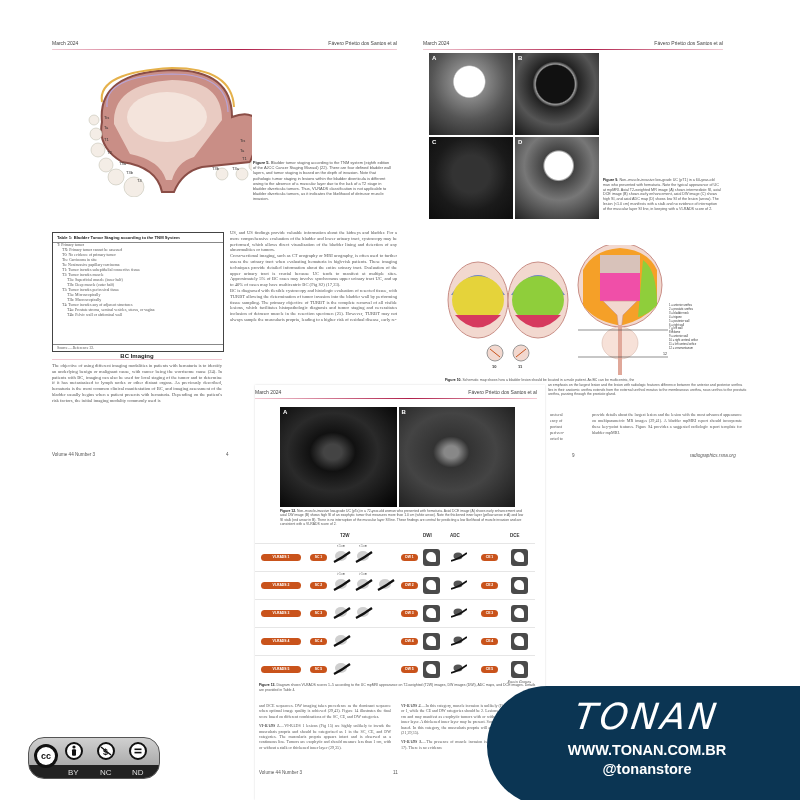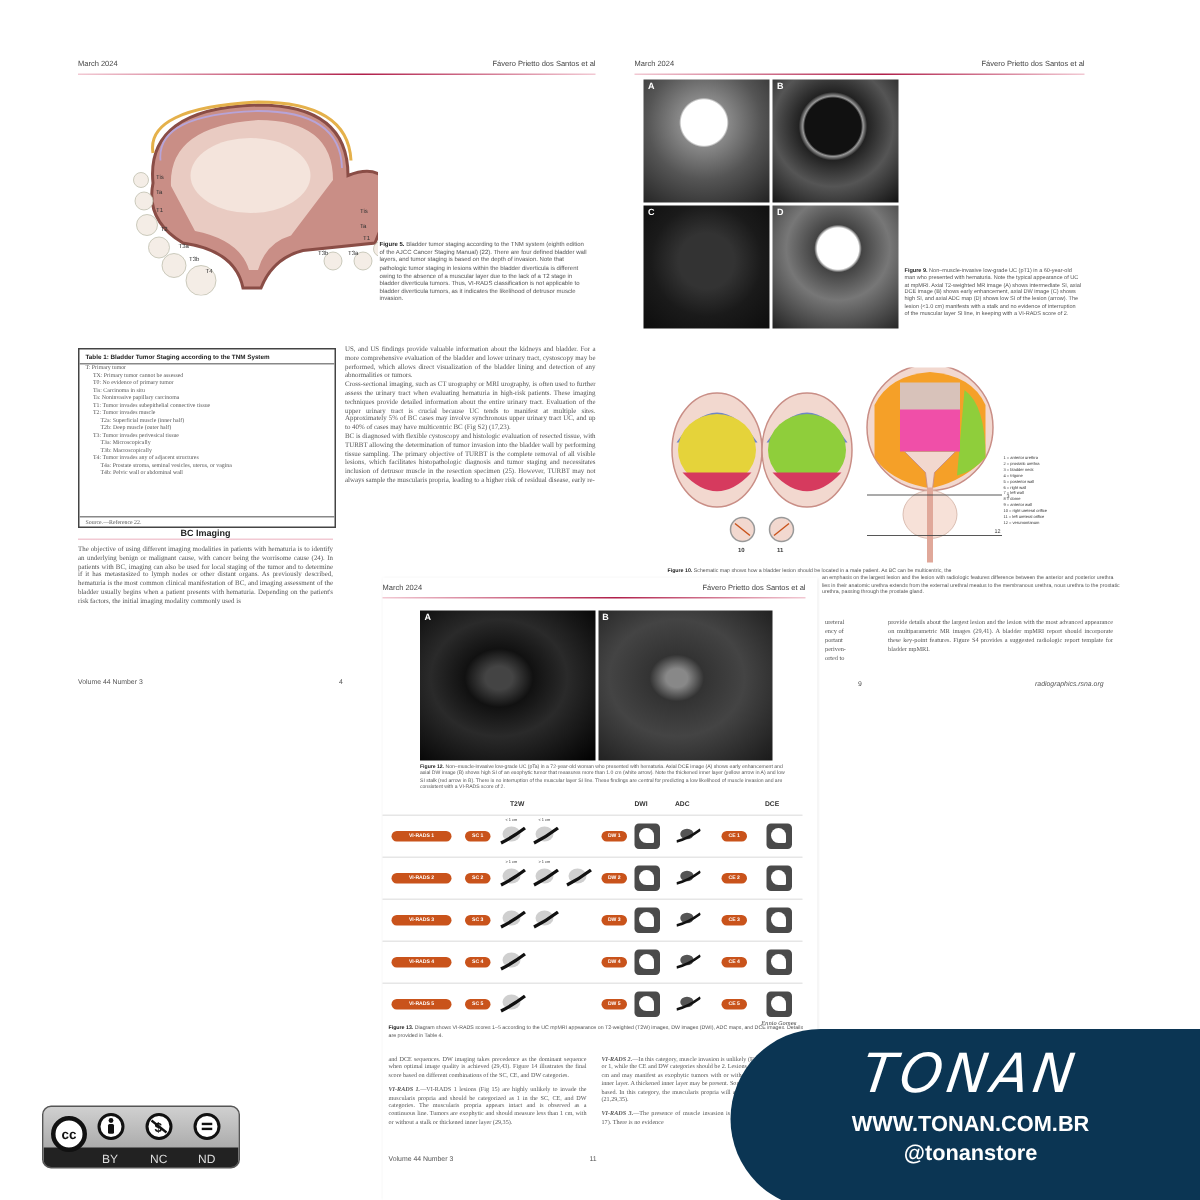--- a/index.html
+++ b/index.html
@@ -31,21 +31,21 @@
   .vr-head { position:absolute; top:5px; font-size:4.5px; font-weight:bold; color:#333; }
   .vr-row { position:absolute; left:0; width:280px; height:30px; border-top:0.6px solid #e6e6e6; }
   .pill { position:absolute; background:#c9531b; color:#fff; font-size:3.4px; font-weight:bold; text-align:center; border-radius:5px; line-height:7px; }
   .pill.big { width:40px; height:7px; left:6px; top:10px; }
   .pill.sm { width:17px; height:7px; }
   .darkbox { position:absolute; width:17px; height:17px; background:#4a4a4a; border-radius:3px; top:5px; }
   .darkbox::after { content:""; position:absolute; left:3px; top:3px; width:10px; height:10px; background:#fff; border-radius:50% 50% 10% 50%; }
   .adc { position:absolute; width:16px; height:10px; top:8px; }
   .shape { position:absolute; top:6px; width:18px; height:14px; }
   
-  .cc { position:absolute; left:28px; top:737px; width:130px; height:40px; background:linear-gradient(#d0d0d0,#9a9a9a); border-radius:6px; border:1px solid #555; overflow:hidden; }
+  .cc { position:absolute; left:28px; top:737px; width:130px; height:40px; background:linear-gradient(#d0d0d0,#9a9a9a); border-radius:16px; border:1px solid #555; overflow:hidden; }
   .cc-bottom { position:absolute; left:0; right:0; bottom:0; height:13px; background:#222; }
   .cc-circle { position:absolute; width:24px; height:24px; border-radius:50%; background:#fff; border:3px solid #111; box-sizing:border-box; display:flex; align-items:center; justify-content:center; font-family:"Liberation Sans", sans-serif; font-weight:bold; color:#111; }
   .cc-small { position:absolute; width:18px; height:18px; border-radius:50%; background:#fff; border:2px solid #111; box-sizing:border-box; top:4px; display:flex; align-items:center; justify-content:center; font-family:"Liberation Sans", sans-serif; font-weight:bold; font-size:10px; color:#111; }
   .cc-lbl { position:absolute; bottom:1px; color:#ddd; font-family:"Liberation Sans", sans-serif; font-size:8px; }
   
   .banner { position:absolute; left:487px; top:686px; width:320px; height:120px; background:#0b3553; border-radius:60px 0 0 60px; }
   .brand { position:absolute; left:0; right:0; top:10px; text-align:center; color:#fff; font-family:"DejaVu Sans", sans-serif; font-style:italic; font-weight:300; font-size:36px; letter-spacing:3px; transform:skewX(-8deg); }
   .url { position:absolute; left:0; right:0; top:56px; text-align:center; color:#fff; font-family:"Liberation Sans", sans-serif; font-weight:bold; font-size:14.5px; }
   .handle { position:absolute; left:0; right:0; top:75px; text-align:center; color:#fff; font-family:"Liberation Sans", sans-serif; font-weight:bold; font-size:14.5px; }
 </style>

